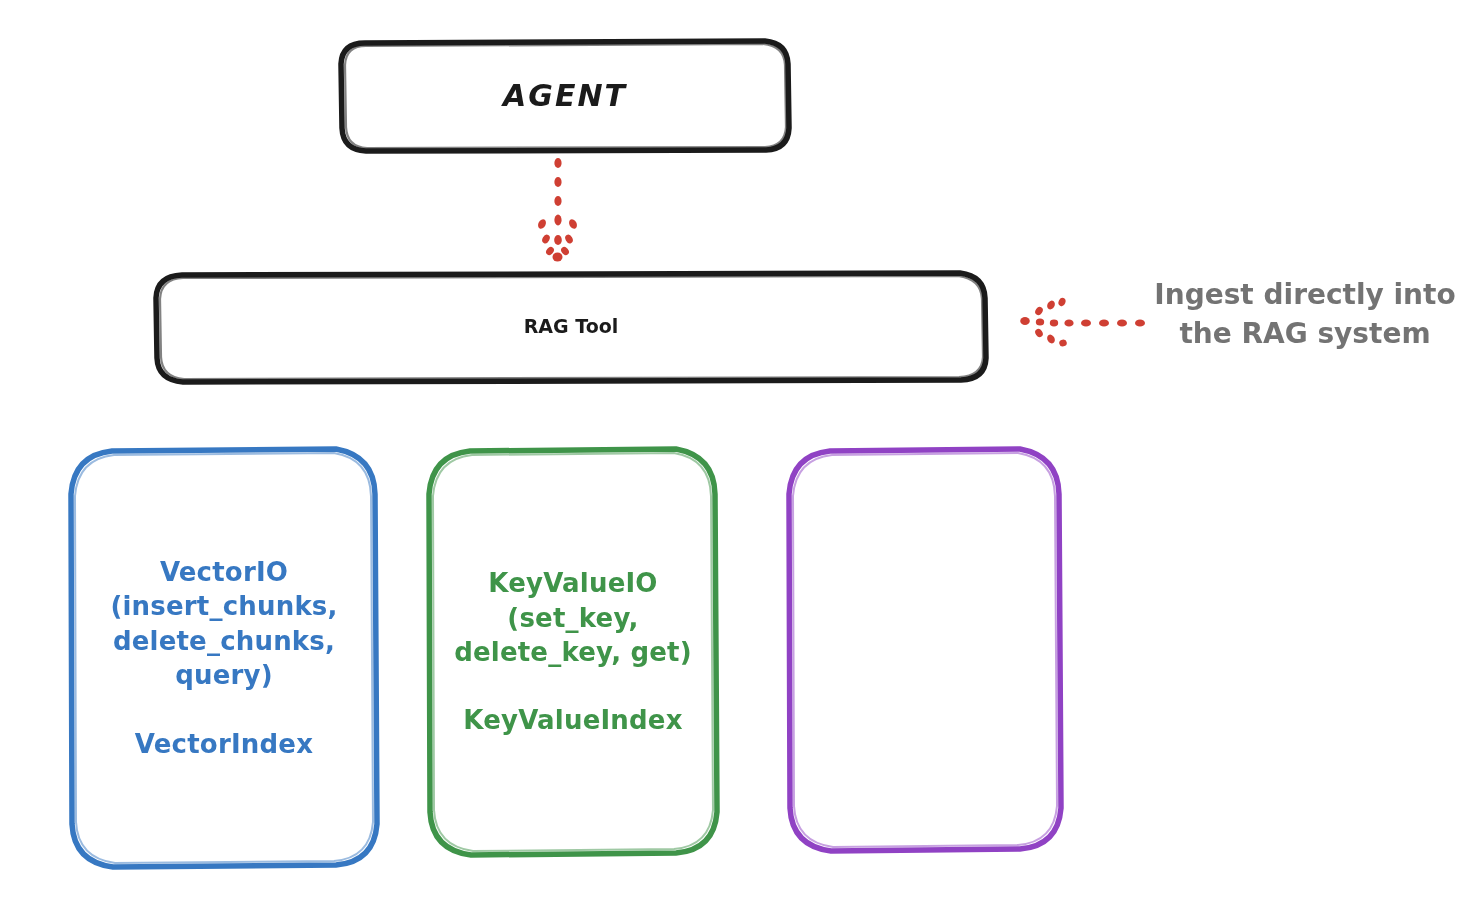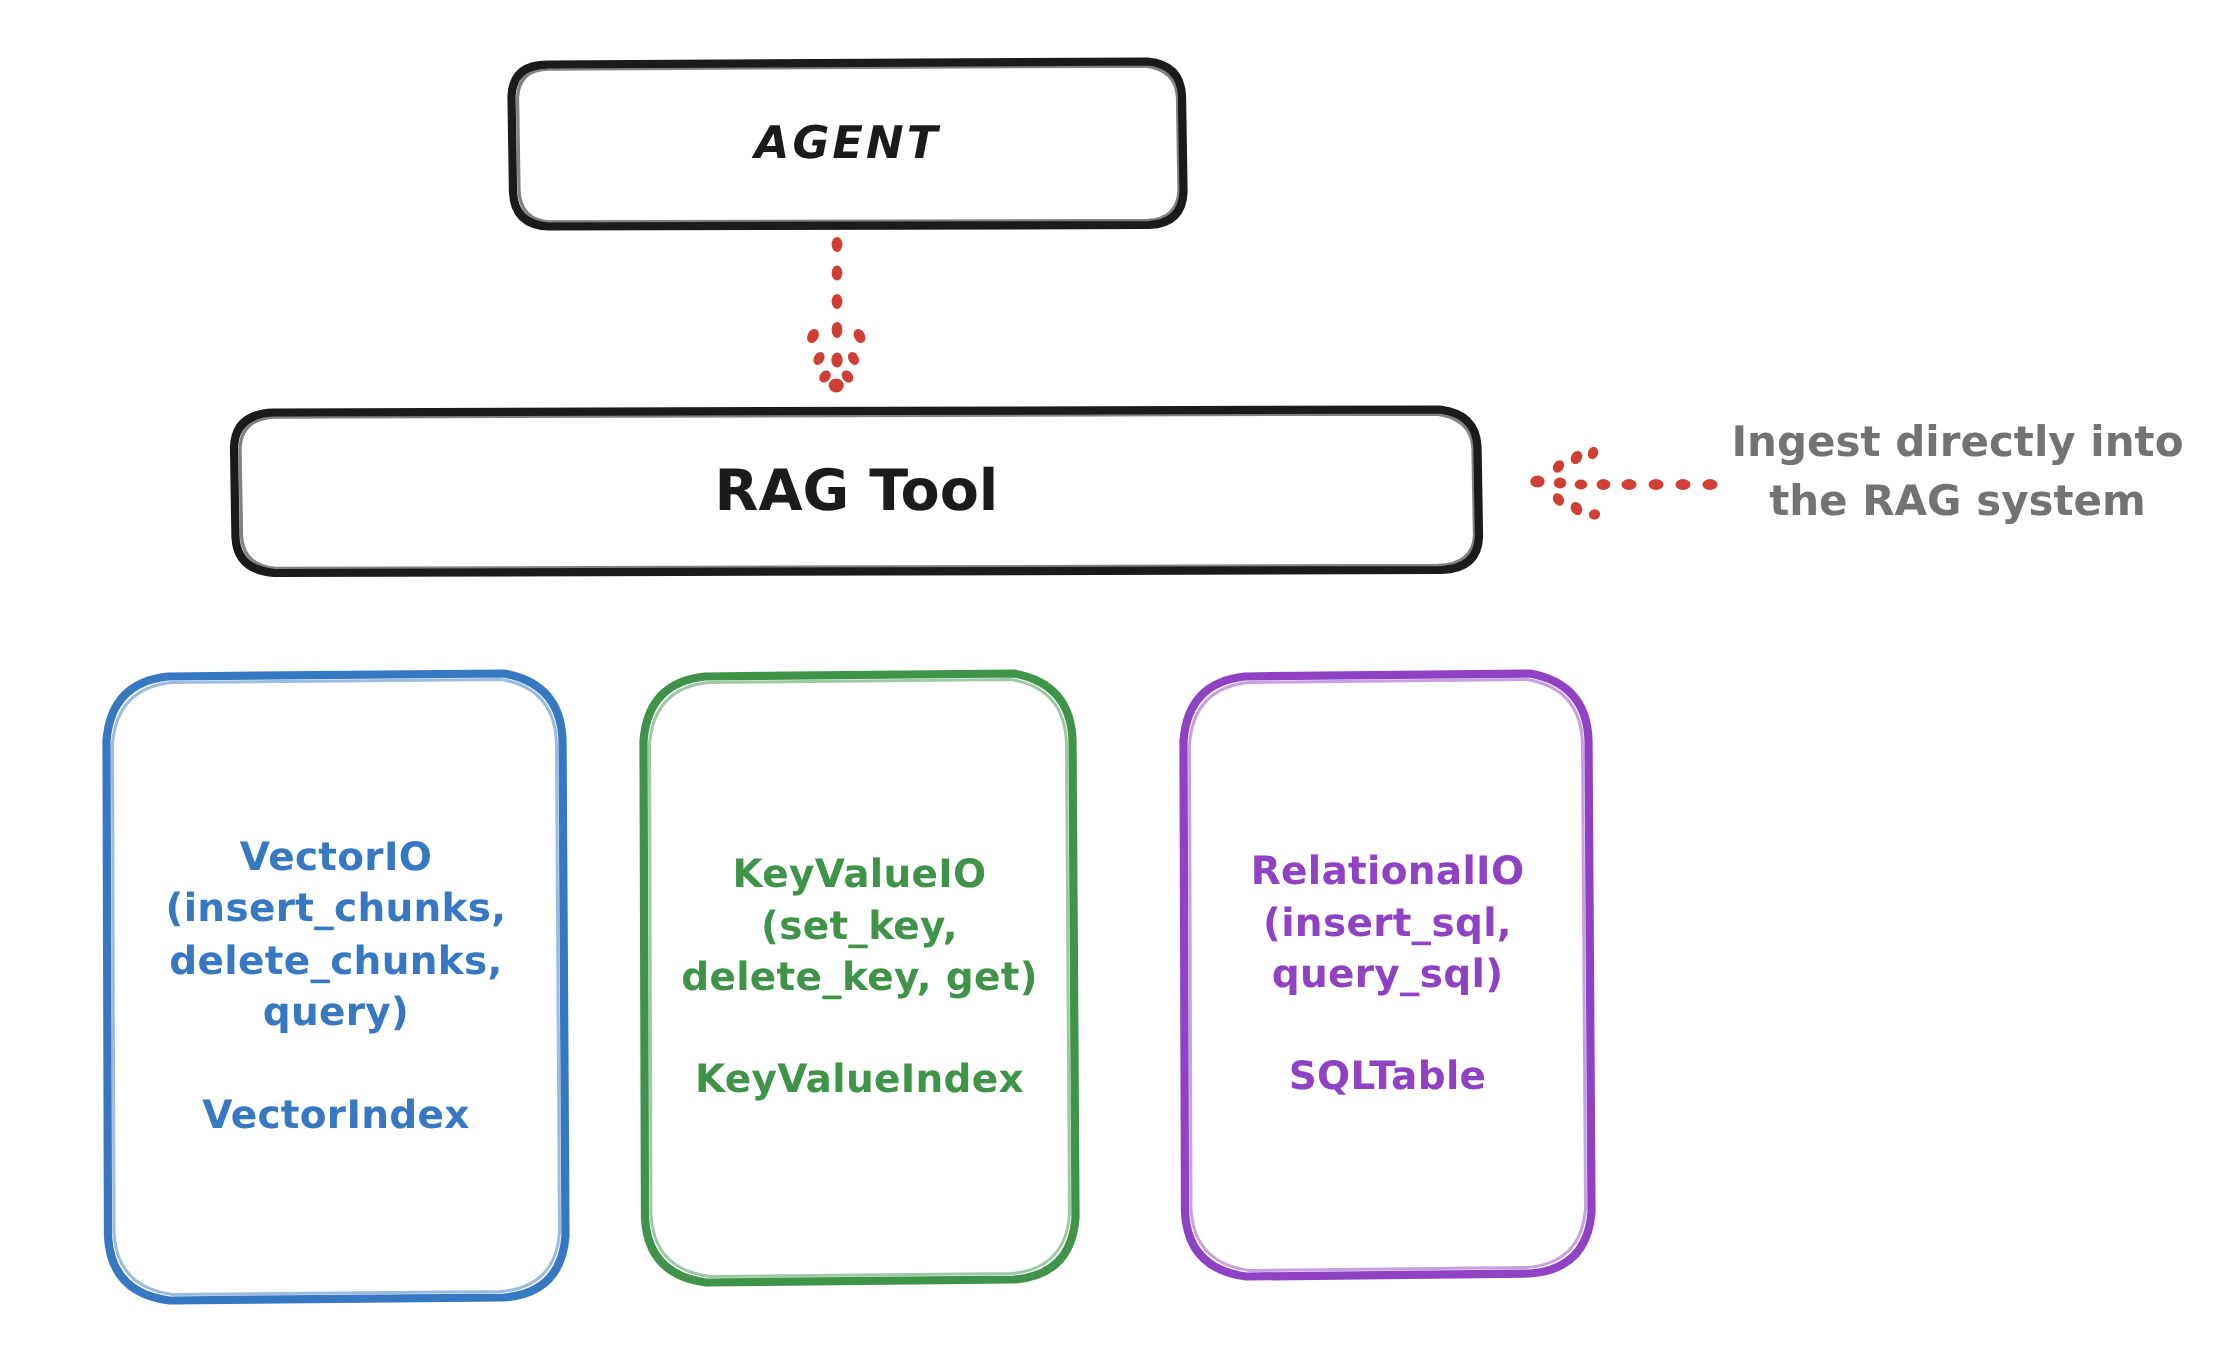--- a/index.html
+++ b/index.html
@@ -53,21 +53,21 @@
   
   #ragtool {
     left: 154px;
     top: 270px;
     width: 834px;
     height: 114px;
   }
   #ragtool .node-label {
     font-family: "DejaVu Sans", sans-serif;
     font-weight: 600;
-    font-size: 38px;
+    font-size: 19px;
     color: #1b1b1b;
   }
 
   
   .provider .node-label {
     font-family: "DejaVu Sans", sans-serif;
     font-weight: 600;
     font-size: 26px;
     letter-spacing: 0.2px;
   }
@@ -220,20 +220,15 @@
 delete_key, get)
 
 KeyValueIndex</div>
   </div>
 
   <div class="node provider" id="relationalio">
     <svg class="sketch" viewBox="0 0 278 408" preserveAspectRatio="none">
       <path d="M44 5 L234 3 Q272 10 273 48 L275 362 Q272 400 234 403 L45 405 Q6 400 4 362 L3 48 Q6 9 44 5 Z" fill="none" stroke="#9042c4" stroke-width="5.5" stroke-linecap="round" stroke-linejoin="round"></path>
       <path d="M46 9 L232 7 Q268 13 269 50 L271 360 Q268 396 232 399 L47 401 Q10 396 8 360 L7 50 Q10 13 46 9 Z" fill="none" stroke="#9042c4" stroke-width="2" stroke-linecap="round" stroke-linejoin="round" opacity="0.5"></path>
     </svg>
-    <div class="node-label">RelationalIO
-(insert_sql,
-query_sql)
-
-SQLTable</div>
   </div>
 
 </div>
 
 </body></html>

